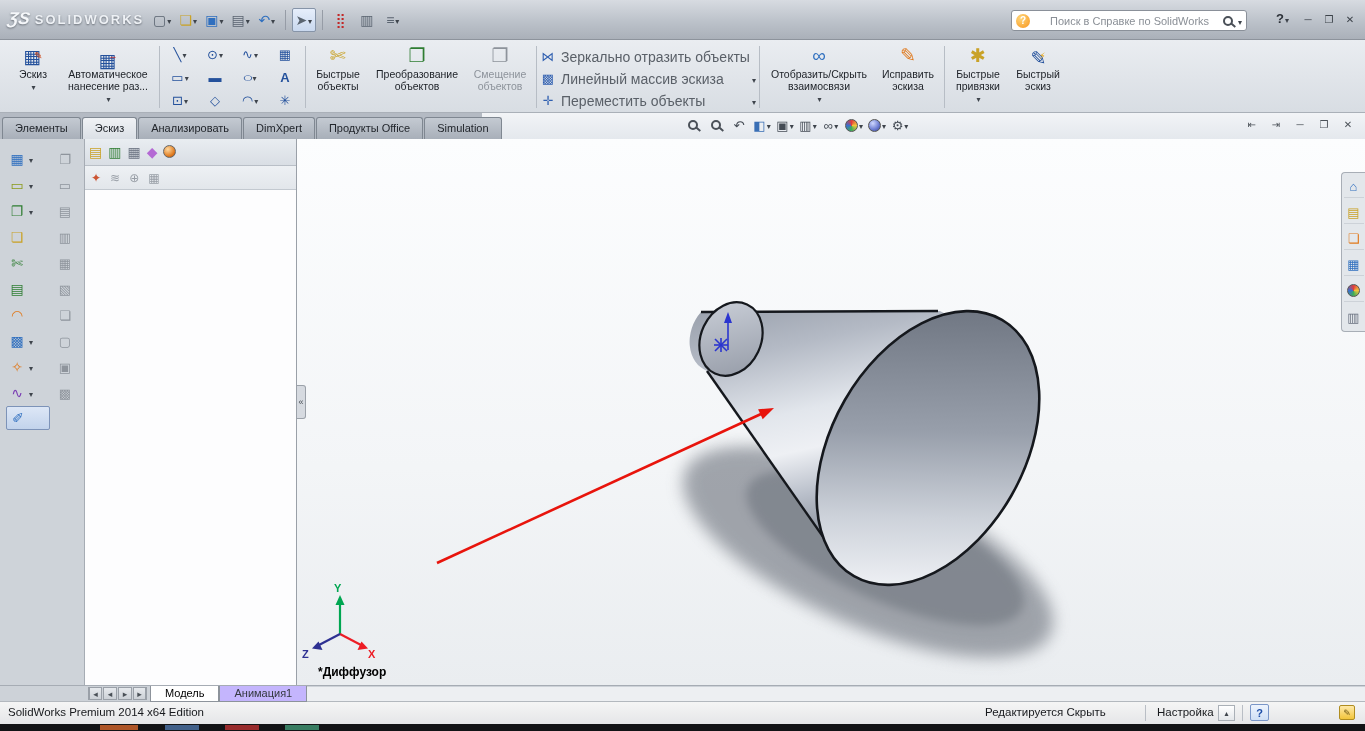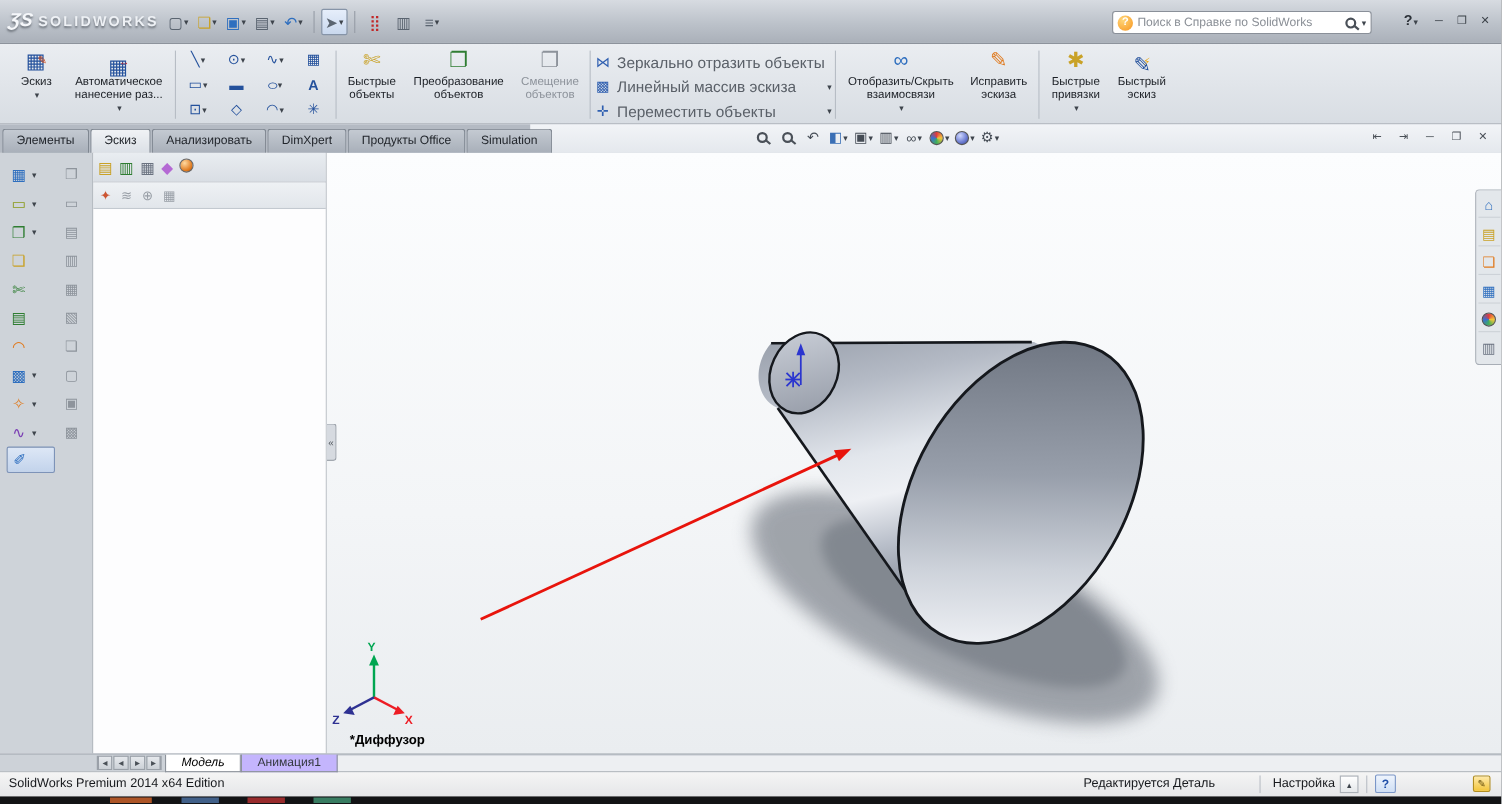--- a/index.html
+++ b/index.html
@@ -18,21 +18,21 @@
     border:1px solid transparent;background:transparent;cursor:default;}
   .qbtn .g{font-size:14px;line-height:16px;}
   .qbtn.pressed{border:1px solid #8694a8;background:linear-gradient(#e6eefb,#c9d8ee);border-radius:2px;}
   .dd::after{content:"▾";font-size:8px;color:#3e444c;margin-left:1px;}
   .tsep{width:1px;height:20px;background:#969ca6;margin:0 4px;}
   .doc-title{position:absolute;left:420px;right:420px;top:13px;text-align:center;font-size:13px;color:#14171c;}
   .search{position:absolute;right:118px;top:10px;width:236px;height:21px;background:#fff;border:1px solid #8a9099;
     border-radius:3px;display:flex;align-items:center;padding:0 4px;gap:4px;}
   .qball{width:14px;height:14px;border-radius:50%;background:radial-gradient(circle at 35% 30%,#ffd77a,#f7941d);
     color:#fff;font-size:10px;font-weight:bold;display:flex;align-items:center;justify-content:center;flex:0 0 auto;}
-  .search input{flex:1;border:none;outline:none;font-size:11px;color:#444;background:transparent;min-width:0;}
+  .search input{flex:1;border:none;outline:none;font-size:11px;color:#444;background:transparent;min-width:0;margin-left:16px;}
   .search input::placeholder{color:#8a8f96;}
   .mag{position:relative;width:10px;height:10px;border:2px solid #4a5058;border-radius:50%;display:inline-block;flex:0 0 auto;}
   .mag::after{content:"";position:absolute;width:6px;height:2px;background:#4a5058;right:-5px;bottom:-2px;transform:rotate(40deg);}
   .helpbtn{position:absolute;right:76px;top:11px;display:flex;align-items:center;font-size:13px;font-weight:bold;color:#2c3previous138;}
   .helpbtn{color:#2c3138;}
   .winbtns{position:absolute;right:6px;top:11px;display:flex;gap:3px;}
   .winbtn{width:18px;height:17px;display:flex;align-items:center;justify-content:center;font-size:10px;color:#3c4249;}
 
   
   .ribbon{position:absolute;left:0;top:40px;width:100%;height:73px;
@@ -107,21 +107,21 @@
   .tpbtn .g{font-size:13px;}
 
   
   .modelbar{position:absolute;left:0;top:685px;width:100%;height:16px;background:#cdd2d8;border-top:1px solid #a6acb4;}
   .modelbar-rest{position:absolute;left:305px;top:1px;right:0;height:15px;background:#edeff2;}
   .mnav{position:absolute;left:88px;top:1px;display:flex;gap:1px;}
   .mnavbtn{width:14px;height:13px;display:flex;align-items:center;justify-content:center;font-size:9px;color:#4a5057;
     background:linear-gradient(#e6e9ed,#ccd1d7);border:1px solid #9aa0a8;}
   .mtabs{position:absolute;left:150px;top:0;display:flex;z-index:2;}
   .mtab{padding:1px 14px 2px;font-size:11px;border:1px solid #8d939b;border-top:none;background:#c4b5fd;color:#33383e;white-space:nowrap;}
-  .mtab.active{background:#fff;color:#000;font-style:italic;}
+  .mtab.active{background:#fff;color:#000;}
 
   .statusbar{position:absolute;left:0;top:701px;width:100%;height:23px;
     background:linear-gradient(#f5f5f5,#e5e6e8);border-top:1px solid #b3b8be;}
   .sb-product{position:absolute;left:8px;top:4px;font-size:11.5px;color:#17191d;}
   .sb-edit{position:absolute;left:985px;top:4px;font-size:11.5px;color:#17191d;}
   .sb-customize{position:absolute;left:1157px;top:4px;font-size:11.5px;color:#17191d;}
   .sb-caret{position:absolute;left:1218px;top:3px;width:17px;height:16px;border:1px solid #aab0b7;
     background:linear-gradient(#fff,#e4e7ea);display:flex;align-items:center;justify-content:center;}
   .sb-caret::after{content:"▴";font-size:8px;color:#3e444c;}
   .sb-sep{position:absolute;top:3px;width:1px;height:16px;background:#b9bec5;}
@@ -588,21 +588,21 @@
       <div class="mnavbtn" style="border-right-width:2px">▸</div>
     </div>
     <div class="mtabs">
       <div class="mtab active">Модель</div>
       <div class="mtab">Анимация1</div>
     </div>
   </div>
 
   <div class="statusbar">
     <span class="sb-product">SolidWorks Premium 2014 x64 Edition</span>
-    <span class="sb-edit">Редактируется Деталь</span>
+    <span class="sb-edit">Редактируется Скрыть</span>
     <span class="sb-sep" style="left:1145px"></span>
     <span class="sb-customize">Настройка</span>
     <span class="sb-caret"></span>
     <span class="sb-sep" style="left:1242px"></span>
     <span class="sb-help">?</span>
     <span class="sb-tag">✎</span>
   </div>
 
   <div class="darkstrip">
     <span class="sliver" style="left:100px;width:38px;background:#c9622a"></span>

